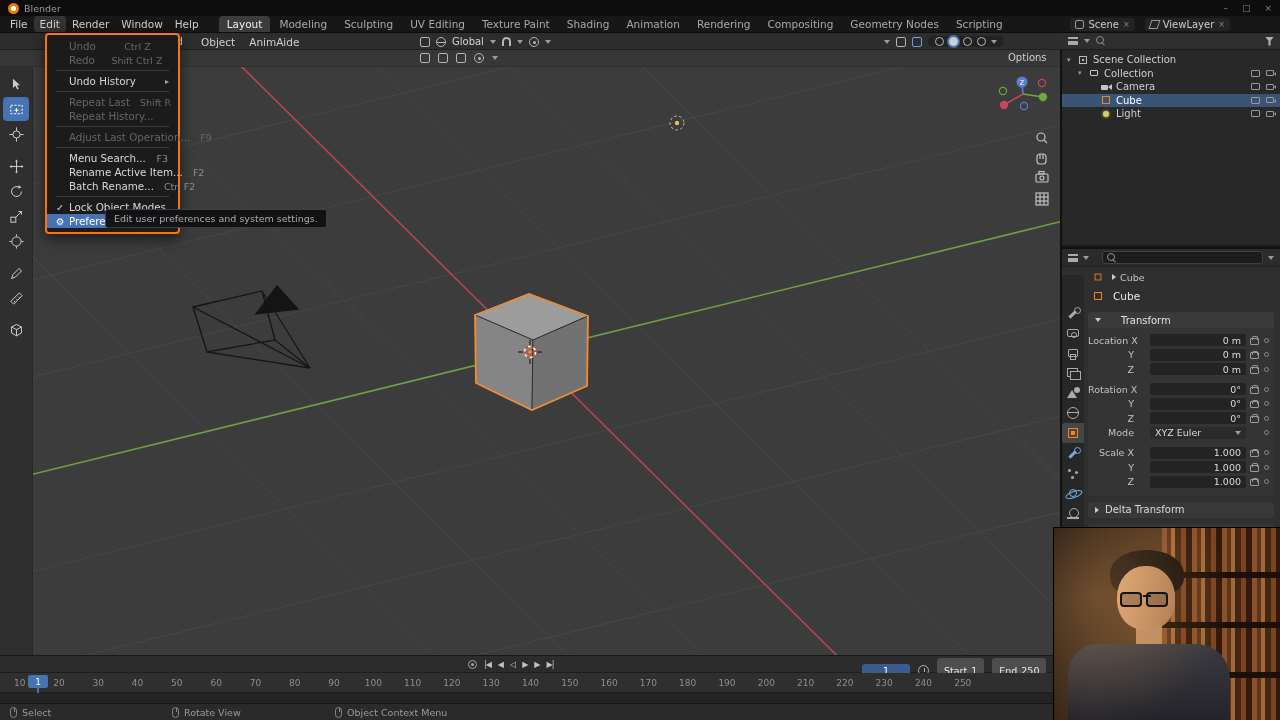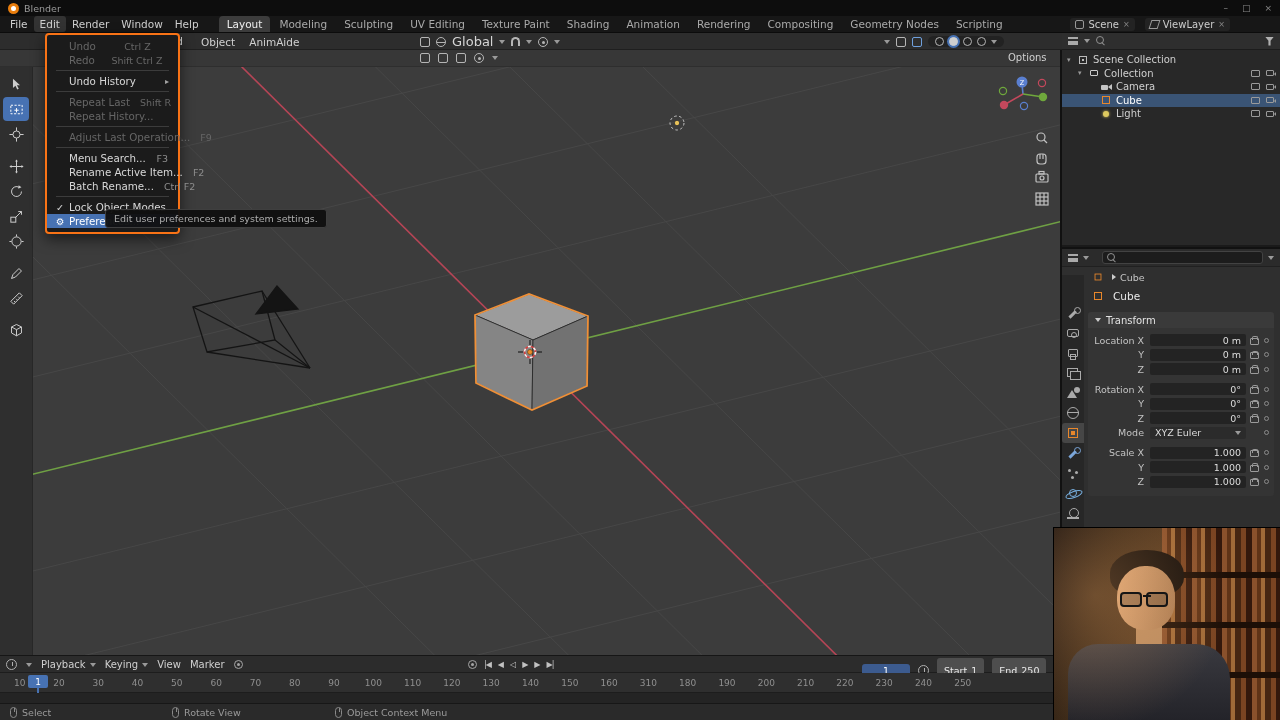--- a/index.html
+++ b/index.html
@@ -35,21 +35,21 @@
   
   .toolheader{position:absolute;left:0;top:33px;width:1260px;height:17px;background:#2d2d2d;
     border-bottom:1px solid #1f1f1f;z-index:10}
   .th-frag{position:absolute;left:176px;top:2px;color:#d5d5d5}
   .th-menus{position:absolute;left:194px;top:0;display:flex;height:17px;align-items:center}
   .th-menu{padding:0 7px;color:#d0d0d0;font-size:10.5px}
   .th-cluster{position:absolute;left:420px;top:0;height:17px;display:flex;align-items:center;gap:6px}
   .sqic{width:10px;height:10px;border:1px solid #b5b5b5;border-radius:2px}
   .globe{width:10px;height:10px;border:1px solid #b5b5b5;border-radius:50%;position:relative}
   .globe::after{content:"";position:absolute;left:0;right:0;top:4px;height:1px;background:#b5b5b5}
-  .orient-label{color:#d5d5d5;font-size:13px}
+  .orient-label{color:#d5d5d5;font-size:10px}
   .chev{width:0;height:0;border-left:3px solid transparent;border-right:3px solid transparent;border-top:4px solid #9a9a9a}
   .chev.r{border:none;border-top:3.5px solid transparent;border-bottom:3.5px solid transparent;border-left:4.5px solid #ccc}
   .chev.open{border-left:3.5px solid transparent;border-right:3.5px solid transparent;border-top:4.5px solid #ccc}
   .magnet{width:9px;height:9px;border:2px solid #b5b5b5;border-bottom:none;border-radius:5px 5px 0 0}
   .falloff{width:10px;height:10px;border:1px solid #b5b5b5;border-radius:50%;position:relative}
   .falloff::after{content:"";position:absolute;left:3px;top:3px;width:3px;height:3px;border-radius:50%;background:#b5b5b5}
   .th-right{position:absolute;left:884px;top:0;height:17px;display:flex;align-items:center;gap:6px}
   .pill{display:flex;align-items:center;gap:5px;background:#222;border-radius:8px;padding:1px 7px}
   .sph{width:9px;height:9px;border-radius:50%;border:1px solid #b5b5b5}
   .sph.solid{background:#cfcfcf;border-color:#cfcfcf}
@@ -114,26 +114,26 @@
   .pti.modifier::after{content:"";position:absolute;left:8px;top:1px;width:5px;height:5px;border:1.5px solid #7ba6d9;border-radius:50%}
   .pti.particles::before{content:"";position:absolute;left:2px;top:3px;width:3px;height:3px;border-radius:50%;background:#aaa;box-shadow:7px 2px 0 #aaa,3px 7px 0 #aaa}
   .pti.physics::before{content:"";position:absolute;inset:3px;border:1.2px solid #78b0e0;border-radius:50%}
   .pti.physics::after{content:"";position:absolute;left:-1px;top:5px;width:16px;height:5px;border:1px solid #78b0e0;border-radius:50%;transform:rotate(-20deg)}
   .pti.constraints::before{content:"";position:absolute;left:3px;top:2px;width:8px;height:8px;border:1.2px solid #aaa;border-radius:50%}
   .pti.constraints::after{content:"";position:absolute;left:1px;bottom:1px;width:12px;height:2px;background:#aaa}
   .pti.data::before{content:"";position:absolute;left:1px;top:2px;border-left:6px solid transparent;border-right:6px solid transparent;border-bottom:10px solid #79c043}
   .prop-body{margin-left:22px;padding:3px 4px 0 0}
   .pbreadcrumb{display:flex;align-items:center;gap:4px;height:14px;padding-left:8px;font-size:9.5px;color:#c5c5c5}
   .pname{display:flex;align-items:center;gap:5px;height:17px;padding-left:8px;margin-top:3px;font-size:10.5px;color:#e8e8e8}
-  .psection-h{display:flex;align-items:center;gap:5px;height:16px;background:#3a3a3a;border-radius:3px 3px 0 0;
+  .psection-h{display:flex;align-items:center;gap:20px;height:16px;background:#3a3a3a;border-radius:3px 3px 0 0;
     margin:8px 2px 0 4px;padding-left:7px;font-size:10px;color:#e2e2e2}
   .psection-b{background:#343434;border-radius:0 0 3px 3px;margin:0 2px 0 4px;padding:4px 0 6px 0}
   .prow{display:flex;align-items:center;height:13px;margin:1.5px 5px 1.5px 0}
   .prow.gap{margin-top:7px}
-  .plabel{width:62px;text-align:right;color:#c3c3c3;font-size:9.5px;padding-right:6px;flex:none;white-space:nowrap}
+  .plabel{width:62px;text-align:right;color:#c3c3c3;font-size:9.5px;padding-right:16px;flex:none;white-space:nowrap}
   .pfield{flex:1;background:#232323;border-radius:2px;height:12px;display:flex;align-items:center;justify-content:flex-end;padding:0 5px}
   .prow.dropdown .pfield{justify-content:flex-start;background:#2b2b2b}
   .pval{color:#dcdcdc;font-size:9.5px;white-space:nowrap}
   .prow .fchev{display:none}
   .prow.dropdown .fchev{display:block;margin-left:auto}
   .plock{width:9px;height:9px;position:relative;margin-left:4px;flex:none}
   .plock::before{content:"";position:absolute;left:0;bottom:0;width:7px;height:5px;border:1px solid #9a9a9a;border-radius:1px}
   .plock::after{content:"";position:absolute;left:1.5px;bottom:4.5px;width:4px;height:3px;border:1px solid #9a9a9a;border-bottom:none;border-radius:2px 2px 0 0}
   .prow.dropdown .plock{visibility:hidden}
   .pdot{width:5px;height:5px;border:1px solid #8a8a8a;border-radius:50%;margin-left:5px;flex:none}
@@ -824,44 +824,37 @@
           <div class="prow">
             <span class="plabel">Z</span>
             <span class="pfield">
               <span class="pval">1.000</span>
 
             </span>
             <span class="plock"></span>
             <span class="pdot"></span>
           </div>
         </div>
+      <div>
+
+          <div class="psection-c">
+            <span class="chev r"></span>
+            <span>Delta Transform</span>
+          </div>
+
+          <div class="psection-c">
+            <span class="chev r"></span>
+            <span>Relations</span>
+          </div>
+        </div>
     </div>
   </div>
 
   <div class="timeline">
     <div class="tl-header">
-      <div class="tl-left">
-        <span class="clockic"></span>
-        <span class="chev"></span>
-        <span class="tl-menu">
-          <span>Playback</span>
-            <span class="chev"></span>
-        </span>
-        <span class="tl-menu">
-          <span>Keying</span>
-            <span class="chev"></span>
-        </span>
-        <span class="tl-menu">
-          <span>View</span>
-        </span>
-        <span class="tl-menu">
-          <span>Marker</span>
-        </span>
-        <span class="reccirc"></span>
-      </div>
       <div class="tl-transport">
         <span class="reccirc"></span>
         <span style="display:flex;gap:7px;align-items:center">
 
             <span class="trans-btn jump-to-start">|◀</span>
 
             <span class="trans-btn previous-keyframe">◀</span>
 
             <span class="trans-btn play-reverse">◁</span>
 
@@ -917,21 +910,21 @@
           <span class="tick">120</span>
 
           <span class="tick">130</span>
 
           <span class="tick">140</span>
 
           <span class="tick">150</span>
 
           <span class="tick">160</span>
 
-          <span class="tick">310</span>
+          <span class="tick">170</span>
 
           <span class="tick">180</span>
 
           <span class="tick">190</span>
 
           <span class="tick">200</span>
 
           <span class="tick">210</span>
 
           <span class="tick">220</span>

